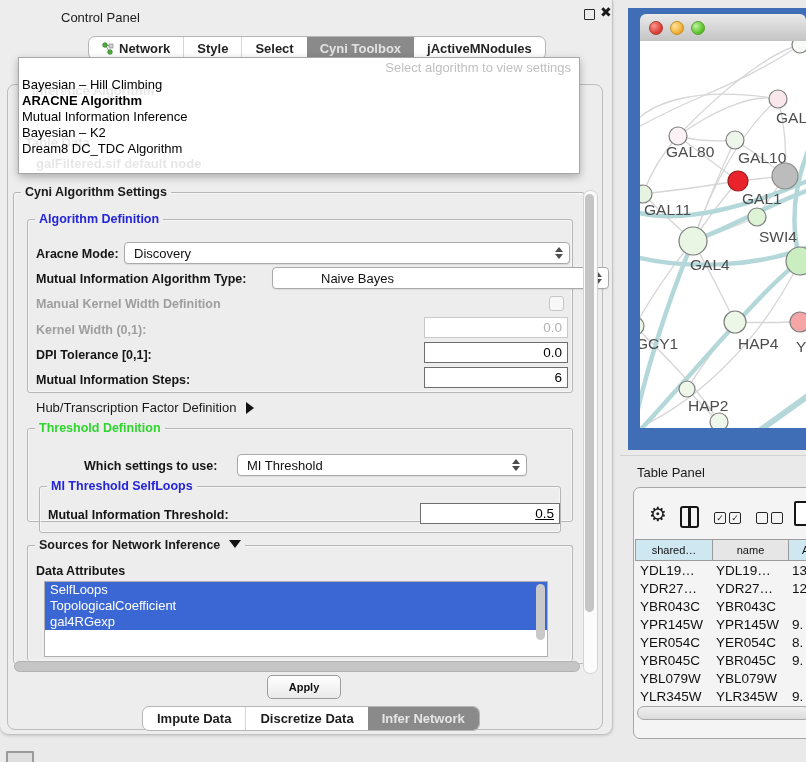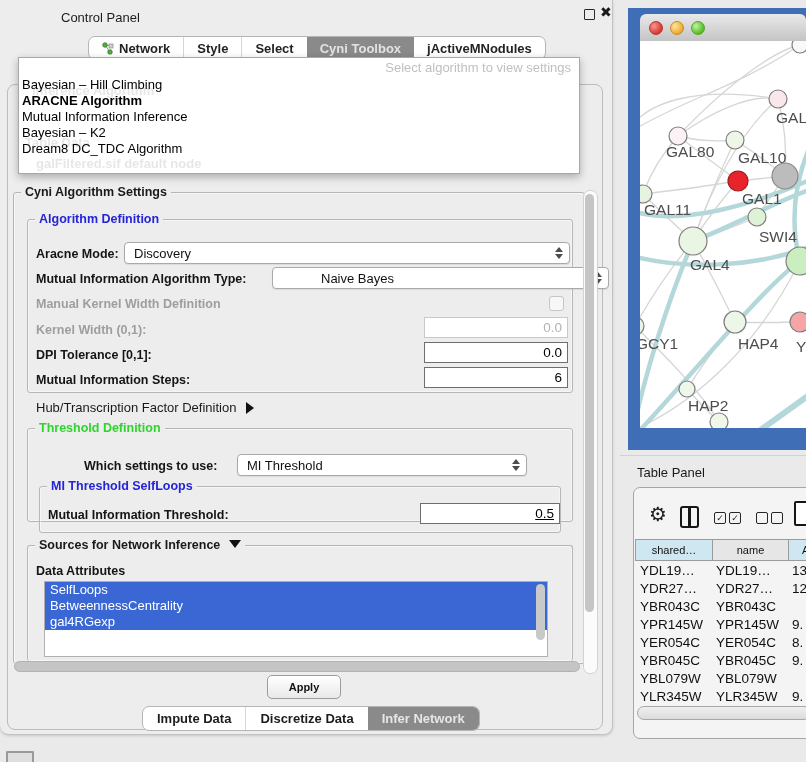--- a/index.html
+++ b/index.html
@@ -263,21 +263,21 @@
   <div class="abs group" style="left:27px;top:545px;width:544px;height:115px;border-bottom:none;">
     <span class="gtitle t-black">
       <span>Sources for Network Inference</span>
       <span class="arrow-down"></span>
     </span>
   </div>
   <div class="abs lbl" style="left:36px;top:564px;">Data Attributes</div>
   <div class="abs attr-list">
 
   <div class="attr-item">SelfLoops</div>
-      <div class="attr-item">BetweennessCentrality</div>
+      <div class="attr-item">TopologicalCoefficient</div>
       <div class="attr-item">gal4RGexp</div>
       <div class="attr-scroll"></div>
     </div>
 
   <div class="abs vscroll">
     <div class="vthumb"></div>
   </div>
   <div class="abs hscroll">
     <div class="hthumb"></div>
   </div>

